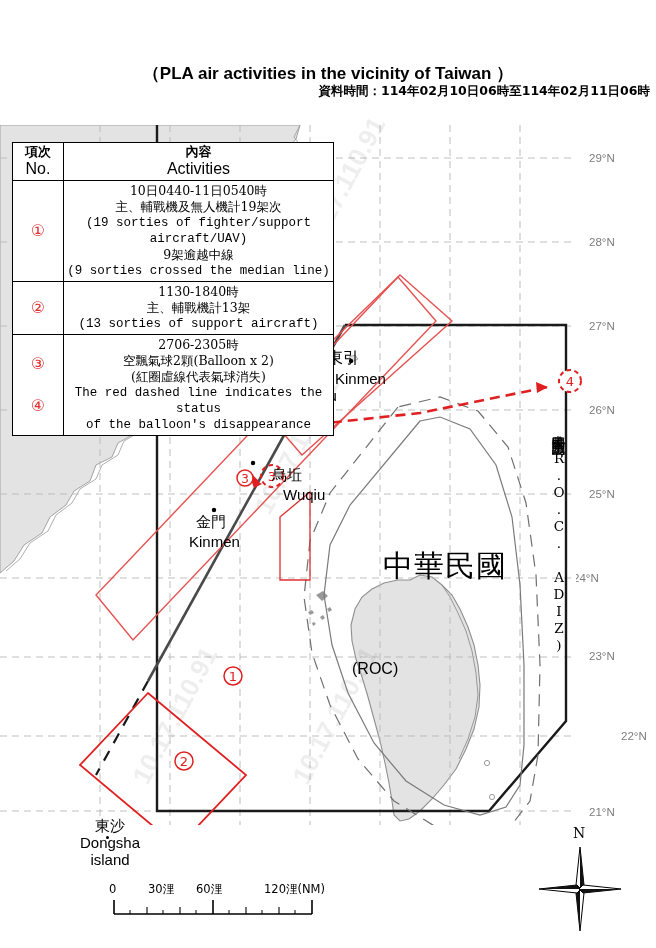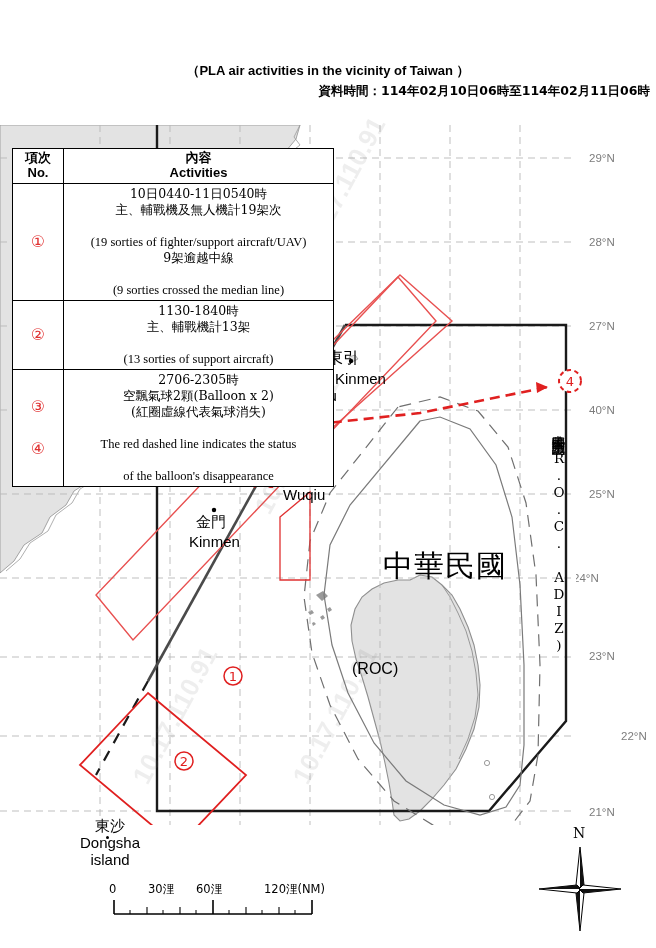--- a/index.html
+++ b/index.html
@@ -34,21 +34,21 @@
     font-weight: 700;
     letter-spacing: 2px;
     white-space: nowrap;
   }
   #title-en {
     position: absolute;
     top: 62px;
     left: 0;
     width: 656px;
     text-align: center;
-    font-size: 13px;
+    font-size: 17px;
     font-weight: 700;
     white-space: nowrap;
   }
   #info-cn {
     position: absolute;
     top: 83px;
     right: 6px;
     font-size: 12.5px;
     font-weight: 700;
     white-space: nowrap;
@@ -78,21 +78,21 @@
     left: 0; top: 125px;
     width: 656px;
     height: 700px;
   }
   #map-svg { display: block; }
 
   
   #activities-table {
     position: absolute;
     left: 12px;
-    top: 148px;
+    top: 142px;
     width: 322px;
     border-collapse: collapse;
     background: #ffffff;
     z-index: 40;
     table-layout: fixed;
   }
   #activities-table td, #activities-table th {
     border: 1px solid #000;
     padding: 2px 2px;
     text-align: center;
@@ -104,43 +104,42 @@
     font-size: 12px;
     font-weight: 700;
     line-height: 1.15;
   }
   .hdr .cn {
     font-family: "DejaVu Serif", "Liberation Serif", serif;
     font-size: 13px;
     display: block;
   }
   .hdr .en {
-    font-weight: 700;
-    font-size: 13px;
+    font-weight: 400;
+    font-size: 16px;
     display: block;
     font-family: "Liberation Sans", sans-serif;
   }
   .no-mark {
     color: #e03030;
     font-size: 16px;
     line-height: 1.5;
   }
   .act {
     font-size: 12.5px;
     line-height: 1.28;
   }
   .act .cn {
     font-family: "DejaVu Serif", "Liberation Serif", serif;
     letter-spacing: 0px;
     display: block;
   }
   .act .en {
-    font-family: Liberation Serif, serif;
-    display: block;
-    margin-top: 16px;
+    font-family: Liberation Mono, monospace;
+    display: block;
   }
 
   
   #dongsha {
     position: absolute;
     left: 80px;
     top: 818px;
     text-align: center;
     line-height: 1.12;
     z-index: 20;
@@ -216,21 +215,21 @@
 <div class="axis-label" style="left:163px; top:128px;">118°E</div>
 <div class="axis-label" style="left:233px; top:128px;">119°E</div>
 <div class="axis-label" style="left:303px; top:128px;">120°E</div>
 <div class="axis-label" style="left:373px; top:128px;">121°E</div>
 <div class="axis-label" style="left:443px; top:128px;">122°E</div>
 <div class="axis-label" style="left:513px; top:128px;">123°E</div>
 
 <div class="axis-label" style="left:589px; top:152px;">29°N</div>
 <div class="axis-label" style="left:589px; top:236px;">28°N</div>
 <div class="axis-label" style="left:589px; top:320px;">27°N</div>
-<div class="axis-label" style="left:589px; top:404px;">40°N</div>
+<div class="axis-label" style="left:589px; top:404px;">26°N</div>
 <div class="axis-label" style="left:589px; top:488px;">25°N</div>
 <div class="axis-label" style="left:573px; top:572px;">24°N</div>
 <div class="axis-label" style="left:589px; top:650px;">23°N</div>
 <div class="axis-label" style="left:589px; top:730px;margin-left:32px;">22°N</div>
 <div class="axis-label" style="left:589px; top:806px;">21°N</div>
 
 <div id="map-wrap">
 <svg id="map-svg" width="656" height="700" viewBox="0 0 656 700" xmlns="http://www.w3.org/2000/svg">
   <defs>
     <clipPath id="mapclip">

